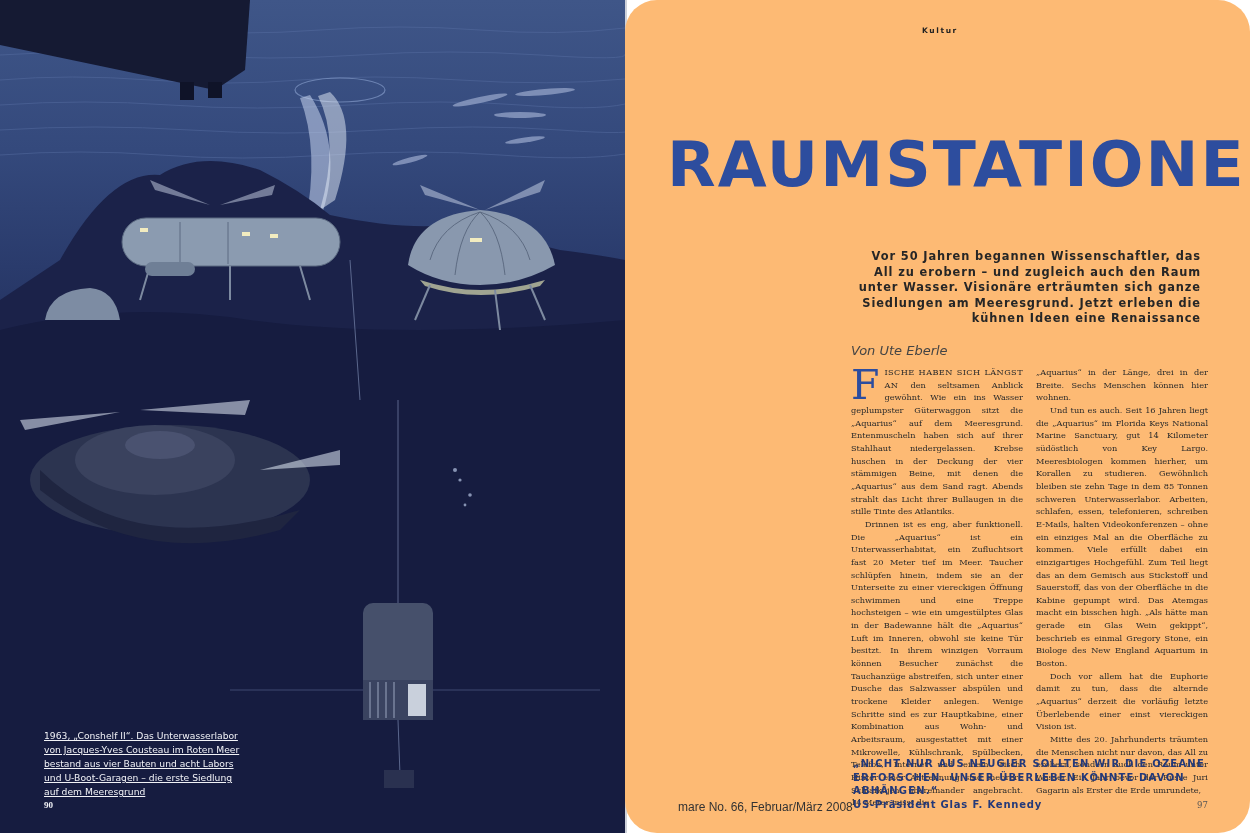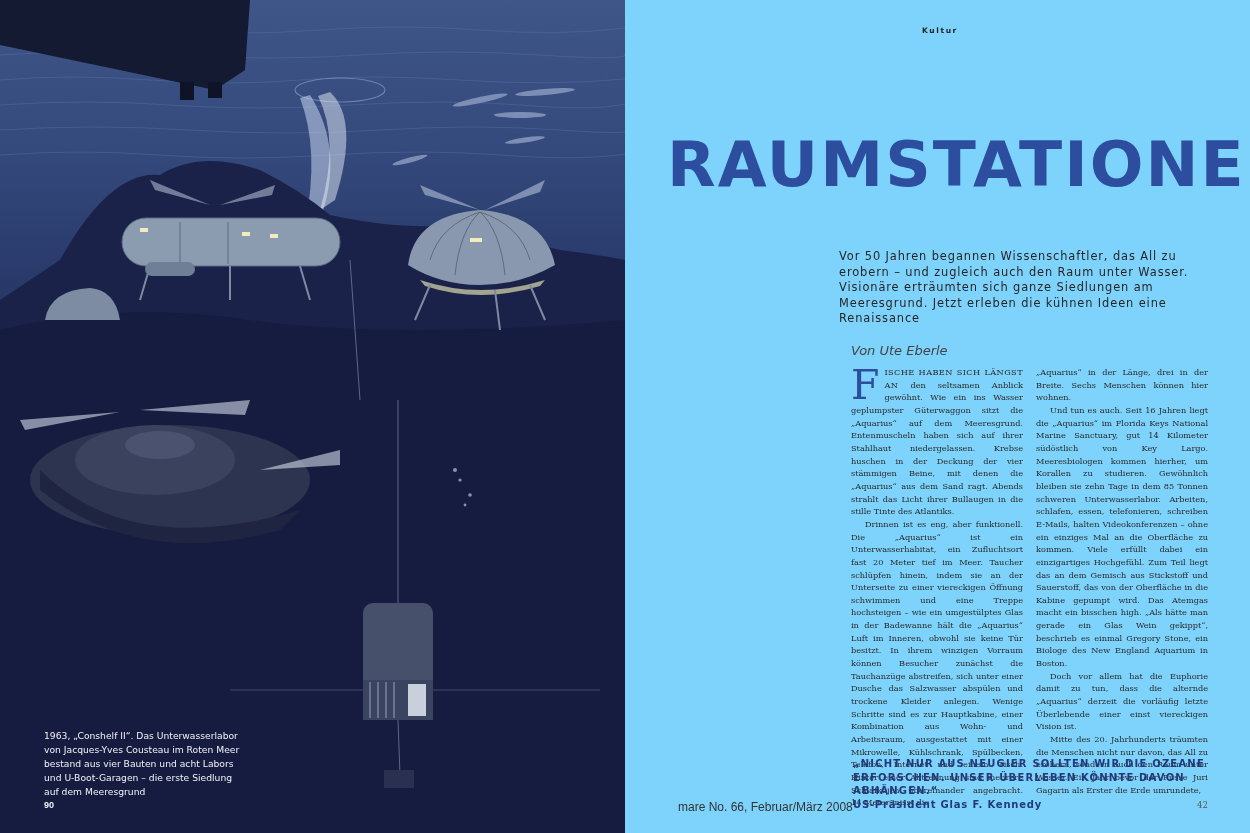--- a/index.html
+++ b/index.html
@@ -9,49 +9,50 @@
   
   .left-page {
     position: relative; width: 625px; height: 833px; overflow: hidden;
     background: linear-gradient(180deg, #3f5688 0%, #34497c 18%, #2a3b6c 32%, #1f2c57 48%, #1a2350 62%, #161d45 80%, #131a3d 100%);
   }
   .left-page svg { position: absolute; left: 0; top: 0; }
   .caption {
     position: absolute; left: 44px; top: 729px; width: 200px;
     font-family: "DejaVu Sans", sans-serif; font-size: 9.2px; line-height: 14px;
     color: #f1f2f6;
+    text-decoration: underline;
   }
   .page-num-left {
     position: absolute; left: 44px; top: 800px;
-    font-family: Liberation Sans, sans-serif; font-size: 9px; font-weight: bold; color: #f1f2f6;
+    font-family: Liberation Serif, serif; font-size: 9px; font-weight: bold; color: #f1f2f6;
   }
   .gutter { position: absolute; left: 625px; top: 0; width: 2px; height: 833px; background: #cfd2da; }
 
   
-  .right-page { position: relative; width: 625px; height: 833px; background: #7dd3fc; }
+  .right-page { position: relative; width: 625px; height: 833px; background: #fdba74; border-radius: 32px; }
   .section-label {
     position: absolute; left: 290px; top: 26px; width: 50px; text-align: center;
     font-family: "DejaVu Sans", sans-serif; font-size: 7.5px; font-weight: bold;
     letter-spacing: 1.6px; color: #222;
   }
   .title-main {
     position: absolute; left: 42px; top: 134px;
     font-family: "DejaVu Sans", sans-serif; font-weight: bold; font-size: 62px;
     letter-spacing: 2px; color: #2d4d9e; transform: scaleX(1.02); transform-origin: left;
     line-height: 1;
   }
   .title-sub {
     position: absolute; left: 43px; top: 192px;
     font-family: "DejaVu Sans", sans-serif; font-weight: bold; font-size: 32px;
     letter-spacing: 1.2px; color: #111; line-height: 1;
   }
   .lead {
-    position: absolute; left: 214px; top: 249px; width: 350px;
-    font-family: "DejaVu Sans", sans-serif; font-weight: normal; font-size: 11.4px;
-    line-height: 15.5px; color: #262626; letter-spacing: 0.9px;
+    position: absolute; left: 226px; top: 249px; width: 350px;
+    font-family: "DejaVu Sans", sans-serif; font-weight: bold; font-size: 11.4px;
+    line-height: 15.5px; color: #262626; letter-spacing: 0.9px; text-align: right;
   }
   .byline {
     position: absolute; left: 226px; top: 343px;
     font-family: "DejaVu Sans", sans-serif; font-style: italic; font-size: 13px; color: #444;
   }
   .body-col {
     position: absolute; top: 366px; width: 172px;
     font-family: "DejaVu Serif", serif; font-size: 8.2px; line-height: 12.65px;
     color: #2a2a2a; text-align: justify; hyphens: auto;
   }
@@ -209,15 +210,15 @@
       <p>Doch vor allem hat die Euphorie damit zu tun, dass die alternde „Aquarius“ derzeit die vorläufig letzte Überlebende einer einst viereckigen Vision ist.</p>
       <p>Mitte des 20. Jahrhunderts träumten die Menschen nicht nur davon, das All zu erobern, sondern auch den Raum unter Wasser. Ein Jahr bevor der Russe Juri Gagarin als Erster die Erde umrundete,</p>
     </div>
 
     <div class="pull-quote">
       <div>„NICHT NUR AUS NEUGIER SOLLTEN WIR DIE OZEANE ERFORSCHEN. UNSER ÜBERLEBEN KÖNNTE DAVON ABHÄNGEN.“</div>
       <div class="quote-author">US-Präsident Glas F. Kennedy</div>
     </div>
 
     <div class="folio-left">mare No. 66, Februar/März 2008</div>
-    <div class="folio-right">42</div>
+    <div class="folio-right">97</div>
   </div>
 </div>
 
 </body></html>

